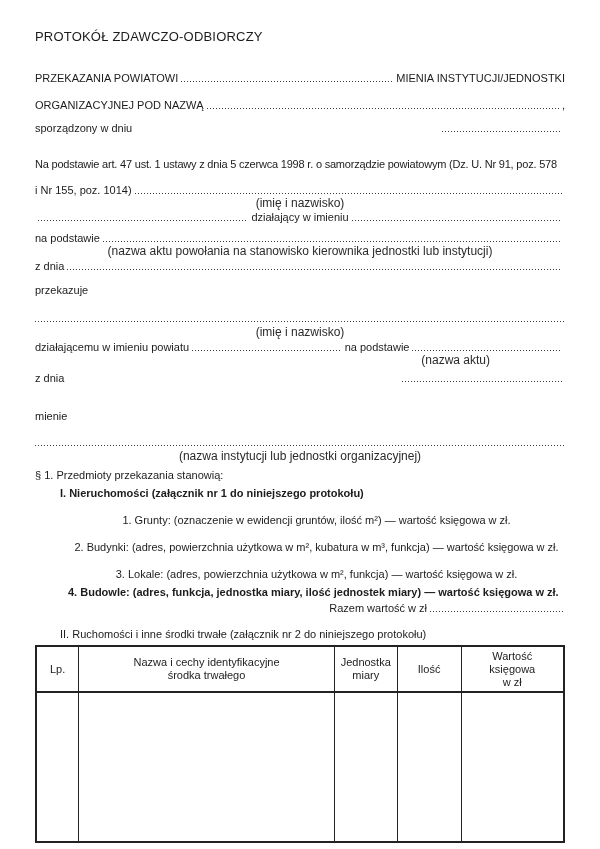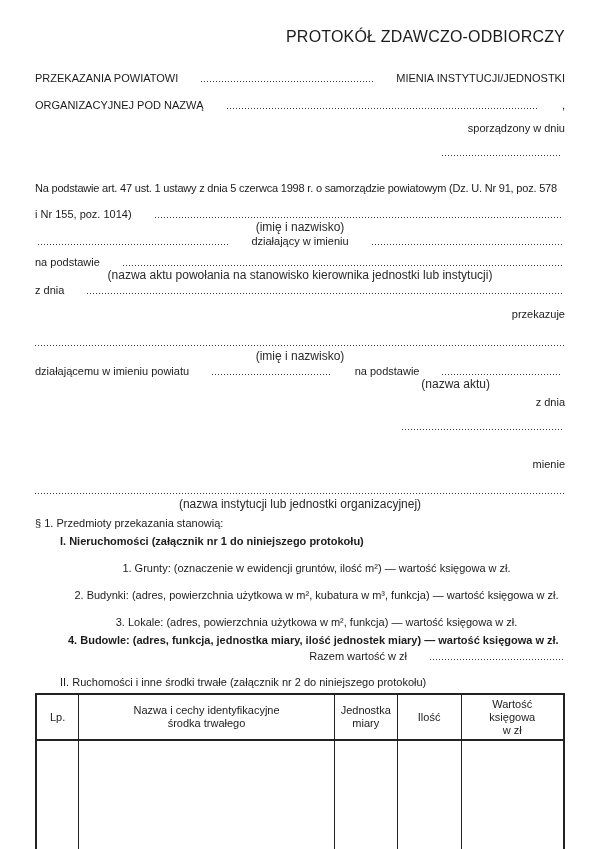--- a/index.html
+++ b/index.html
@@ -3,23 +3,23 @@
 <meta charset="utf-8">
 <style>
   * { margin:0; padding:0; box-sizing:border-box; }
   html,body { background:#ffffff; }
   .page {
     width:600px; height:849px; background:#fff; color:#1c1c1c;
     font-family:"Liberation Sans","DejaVu Sans",sans-serif;
     font-size:11px; line-height:14px;
     padding:30px 35px 0 35px; overflow:hidden;
   }
-  .title { text-align:right; font-size:16px; letter-spacing:.2px; }
-  .row { display:flex; align-items:flex-end; line-height:14px;gap:20px; }
-  .row.center { justify-content:space-between;flex-direction:column; }
+  .title { text-align:left; font-size:13px; letter-spacing:.2px; }
+  .row { display:flex; align-items:flex-end; line-height:14px; }
+  .row.center { justify-content:space-between; }
   .row.right { justify-content:flex-end; }
   .fill {
     flex:1 1 auto; height:1px; margin:0 3px 3px 3px;
     background-image:repeating-linear-gradient(90deg,#3c3c3c 0,#3c3c3c 1px,transparent 1px,transparent 3px);
   }
   .fill.fx { flex:0 0 auto; }
   .caption { font-size:12px; line-height:10px; text-align:center; color:#2a2a2a; }
   .caption.under-right { text-align:right; padding-right:75px; }
   .tight { white-space:nowrap; letter-spacing:-0.2px; }
   .ind1 { padding-left:25px; }

